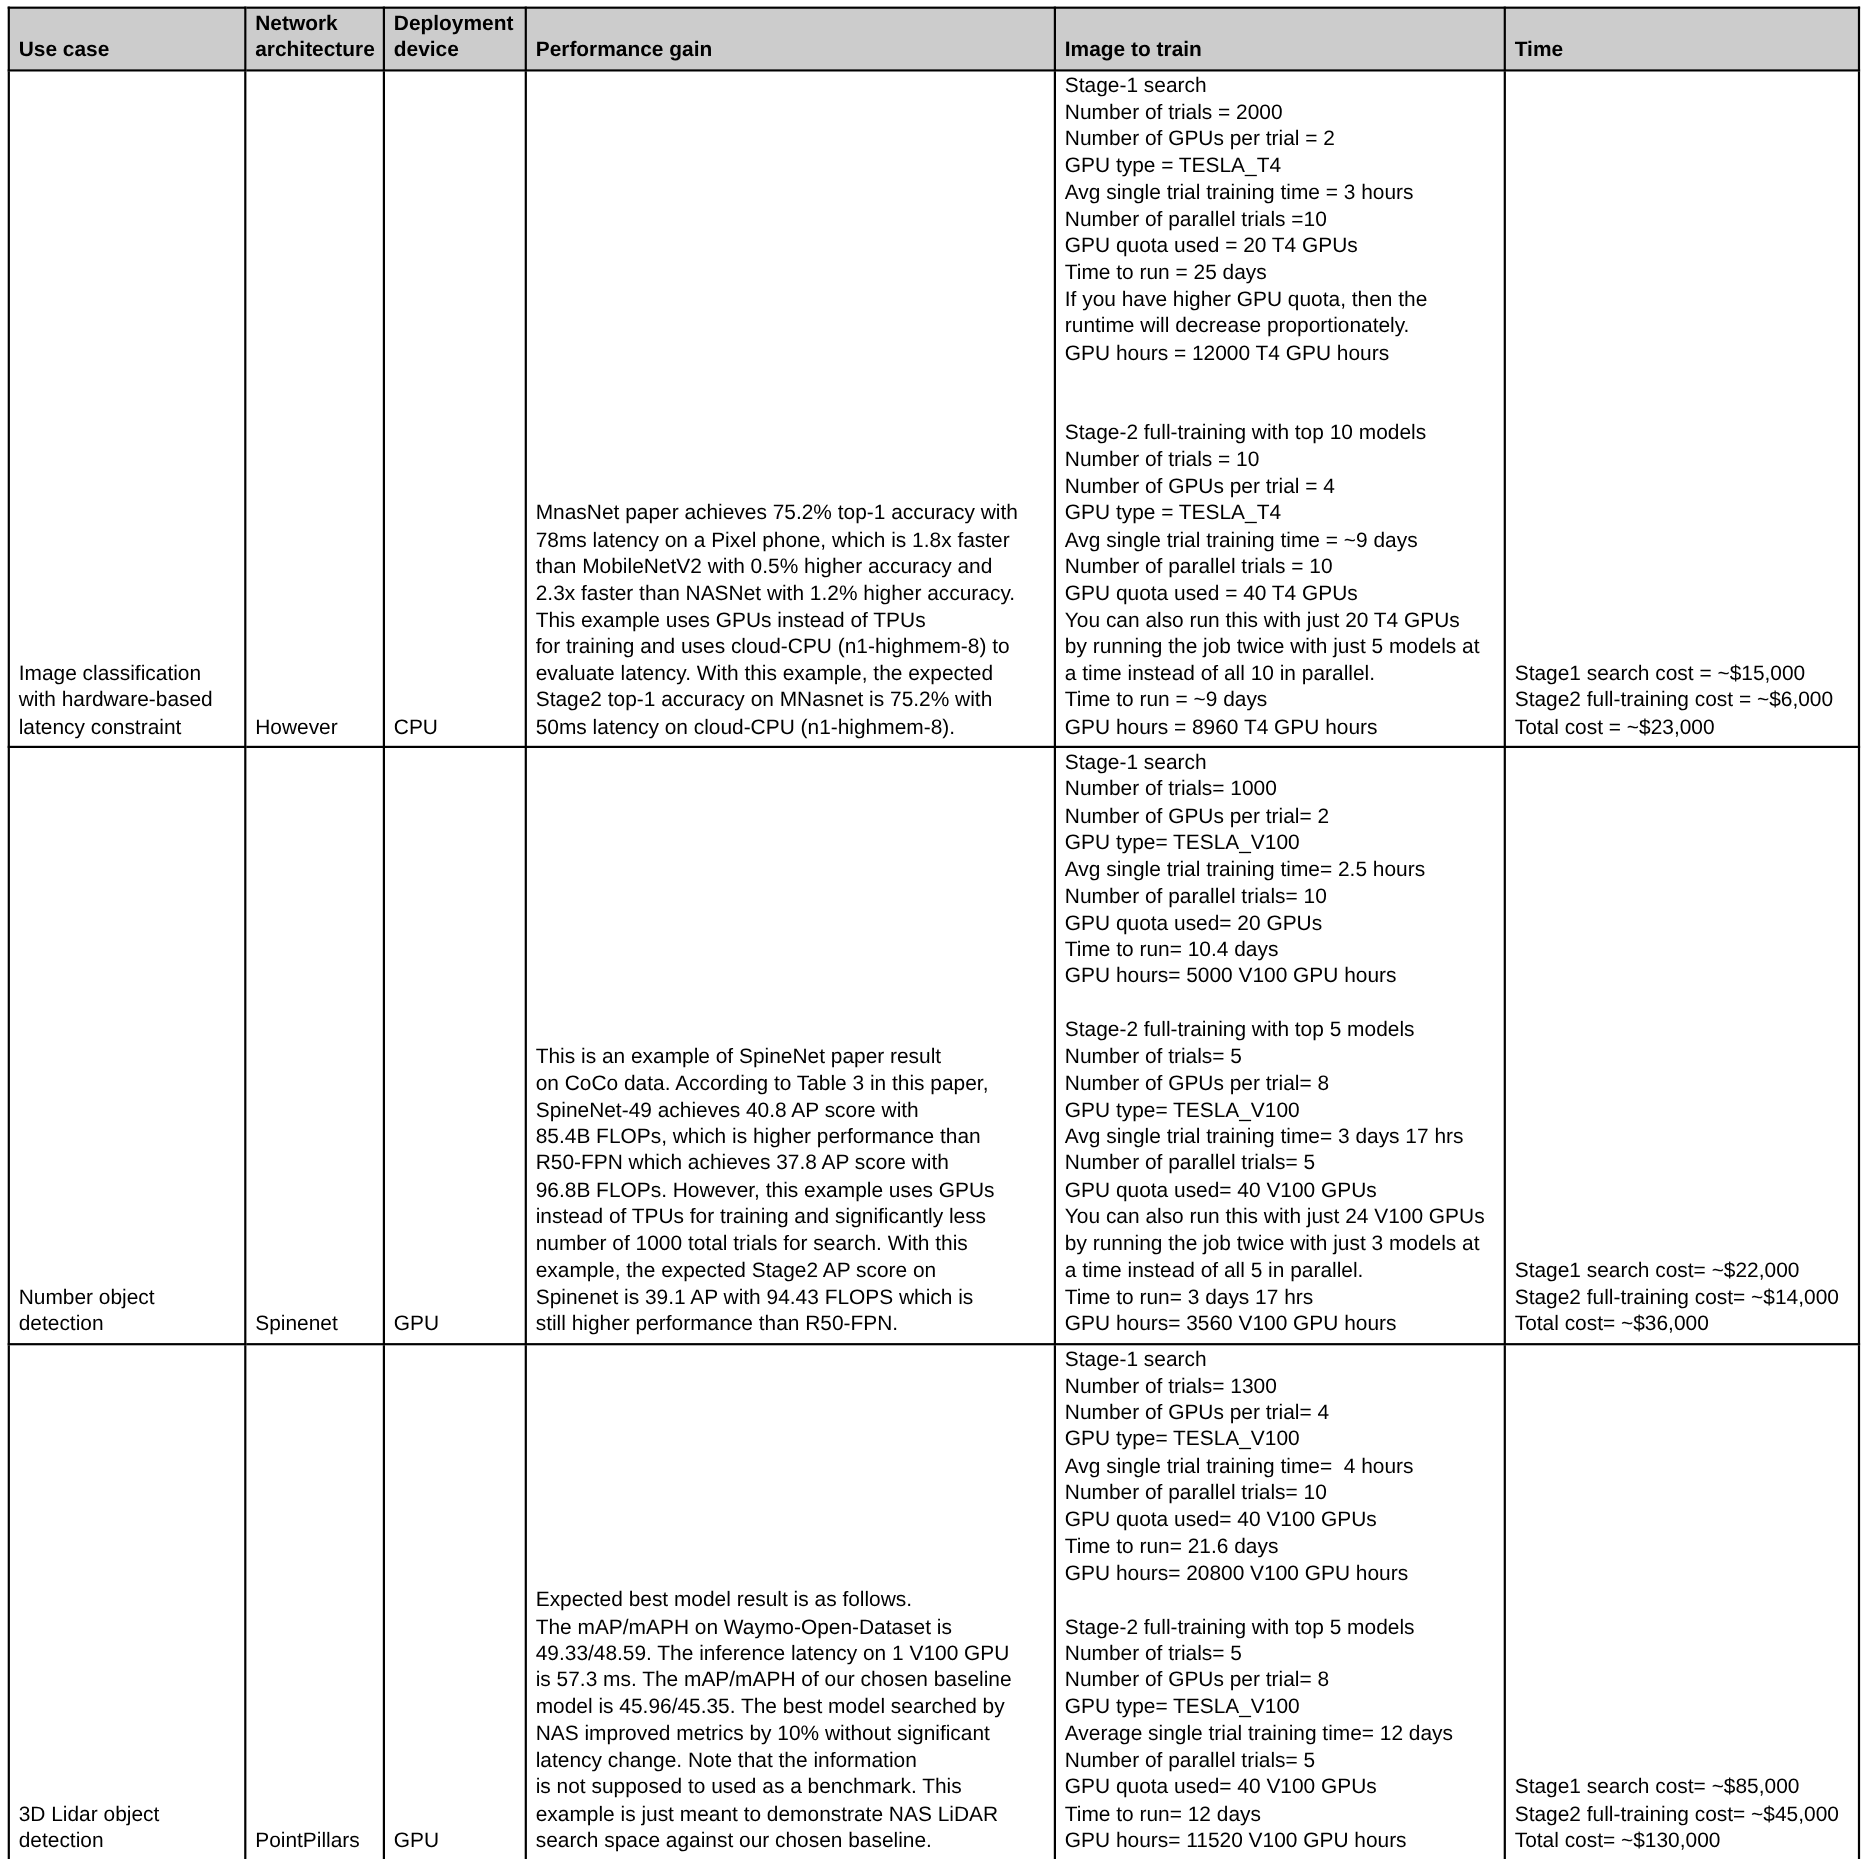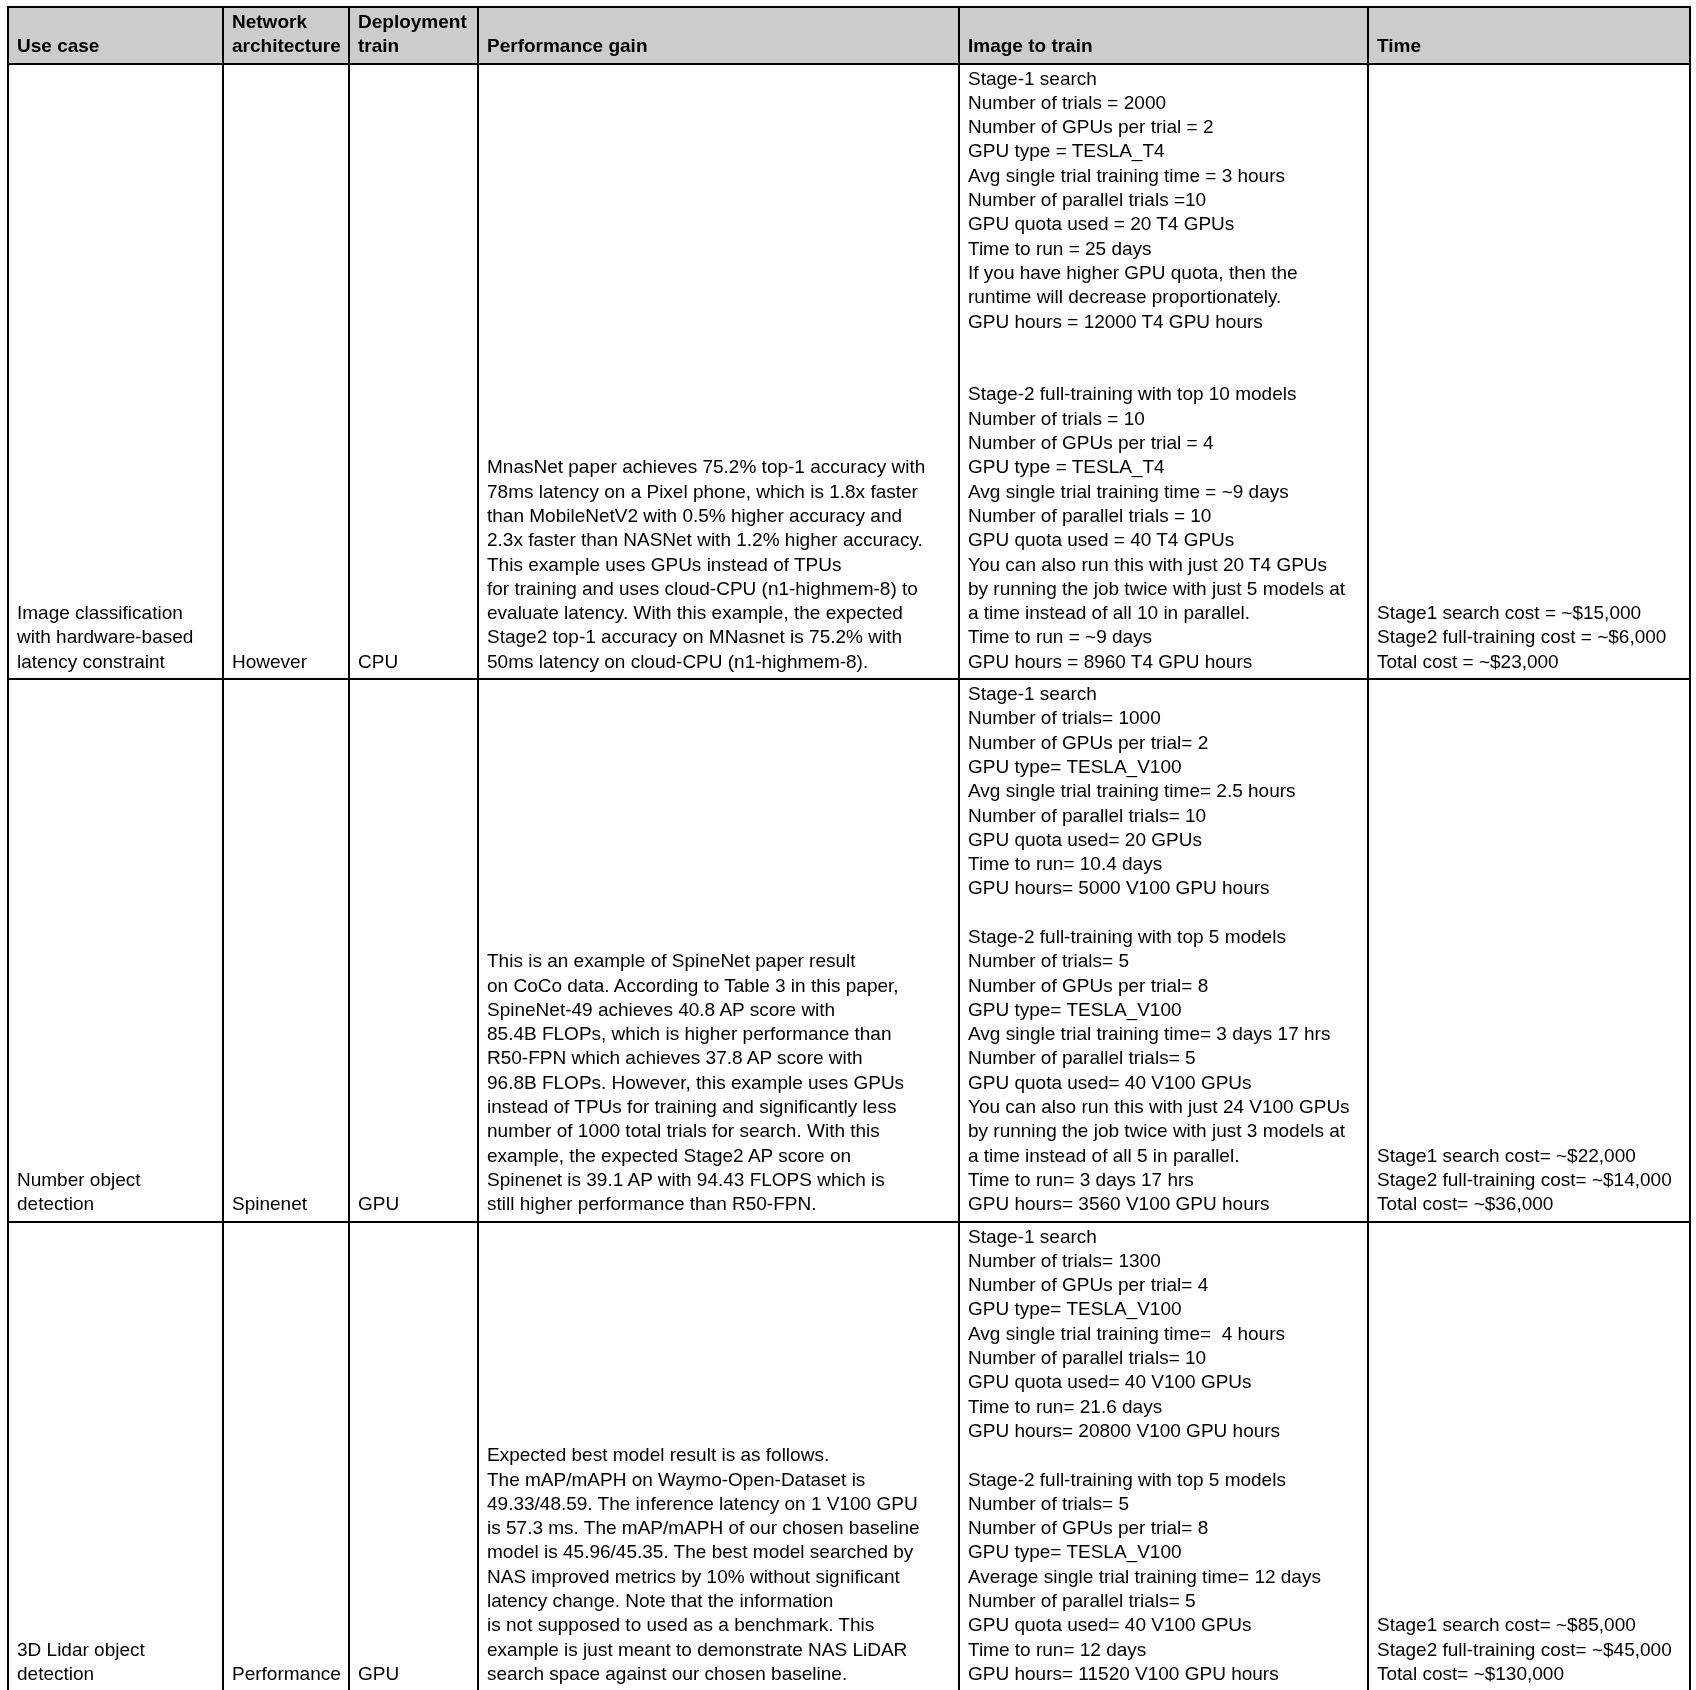--- a/index.html
+++ b/index.html
@@ -56,21 +56,21 @@
     <col style="width:126px">
     <col style="width:129px">
     <col style="width:481px">
     <col style="width:409px">
     <col style="width:322px">
   </colgroup>
   <thead>
     <tr>
       <th>Use case</th>
       <th>Network architecture</th>
-      <th>Deployment train</th>
+      <th>Deployment device</th>
       <th>Performance gain</th>
       <th>Image to train</th>
       <th>Time</th>
     </tr>
   </thead>
   <tbody>
     <tr>
       <td class="col-use">Image classification
 with hardware-based
 latency constraint</td>
@@ -151,21 +151,21 @@
 a time instead of all 5 in parallel.
 Time to run= 3 days 17 hrs
 GPU hours= 3560 V100 GPU hours</td>
       <td class="col-cost">Stage1 search cost= ~$22,000
 Stage2 full-training cost= ~$14,000
 Total cost= ~$36,000</td>
     </tr>
     <tr>
       <td class="col-use">3D Lidar object
 detection</td>
-      <td class="col-arch">Performance</td>
+      <td class="col-arch">PointPillars</td>
       <td class="col-dev">GPU</td>
       <td class="col-perf">Expected best model result is as follows.
 The mAP/mAPH on Waymo-Open-Dataset is
 49.33/48.59. The inference latency on 1 V100 GPU
 is 57.3 ms. The mAP/mAPH of our chosen baseline
 model is 45.96/45.35. The best model searched by
 NAS improved metrics by 10% without significant
 latency change. Note that the information
 is not supposed to used as a benchmark. This
 example is just meant to demonstrate NAS LiDAR

